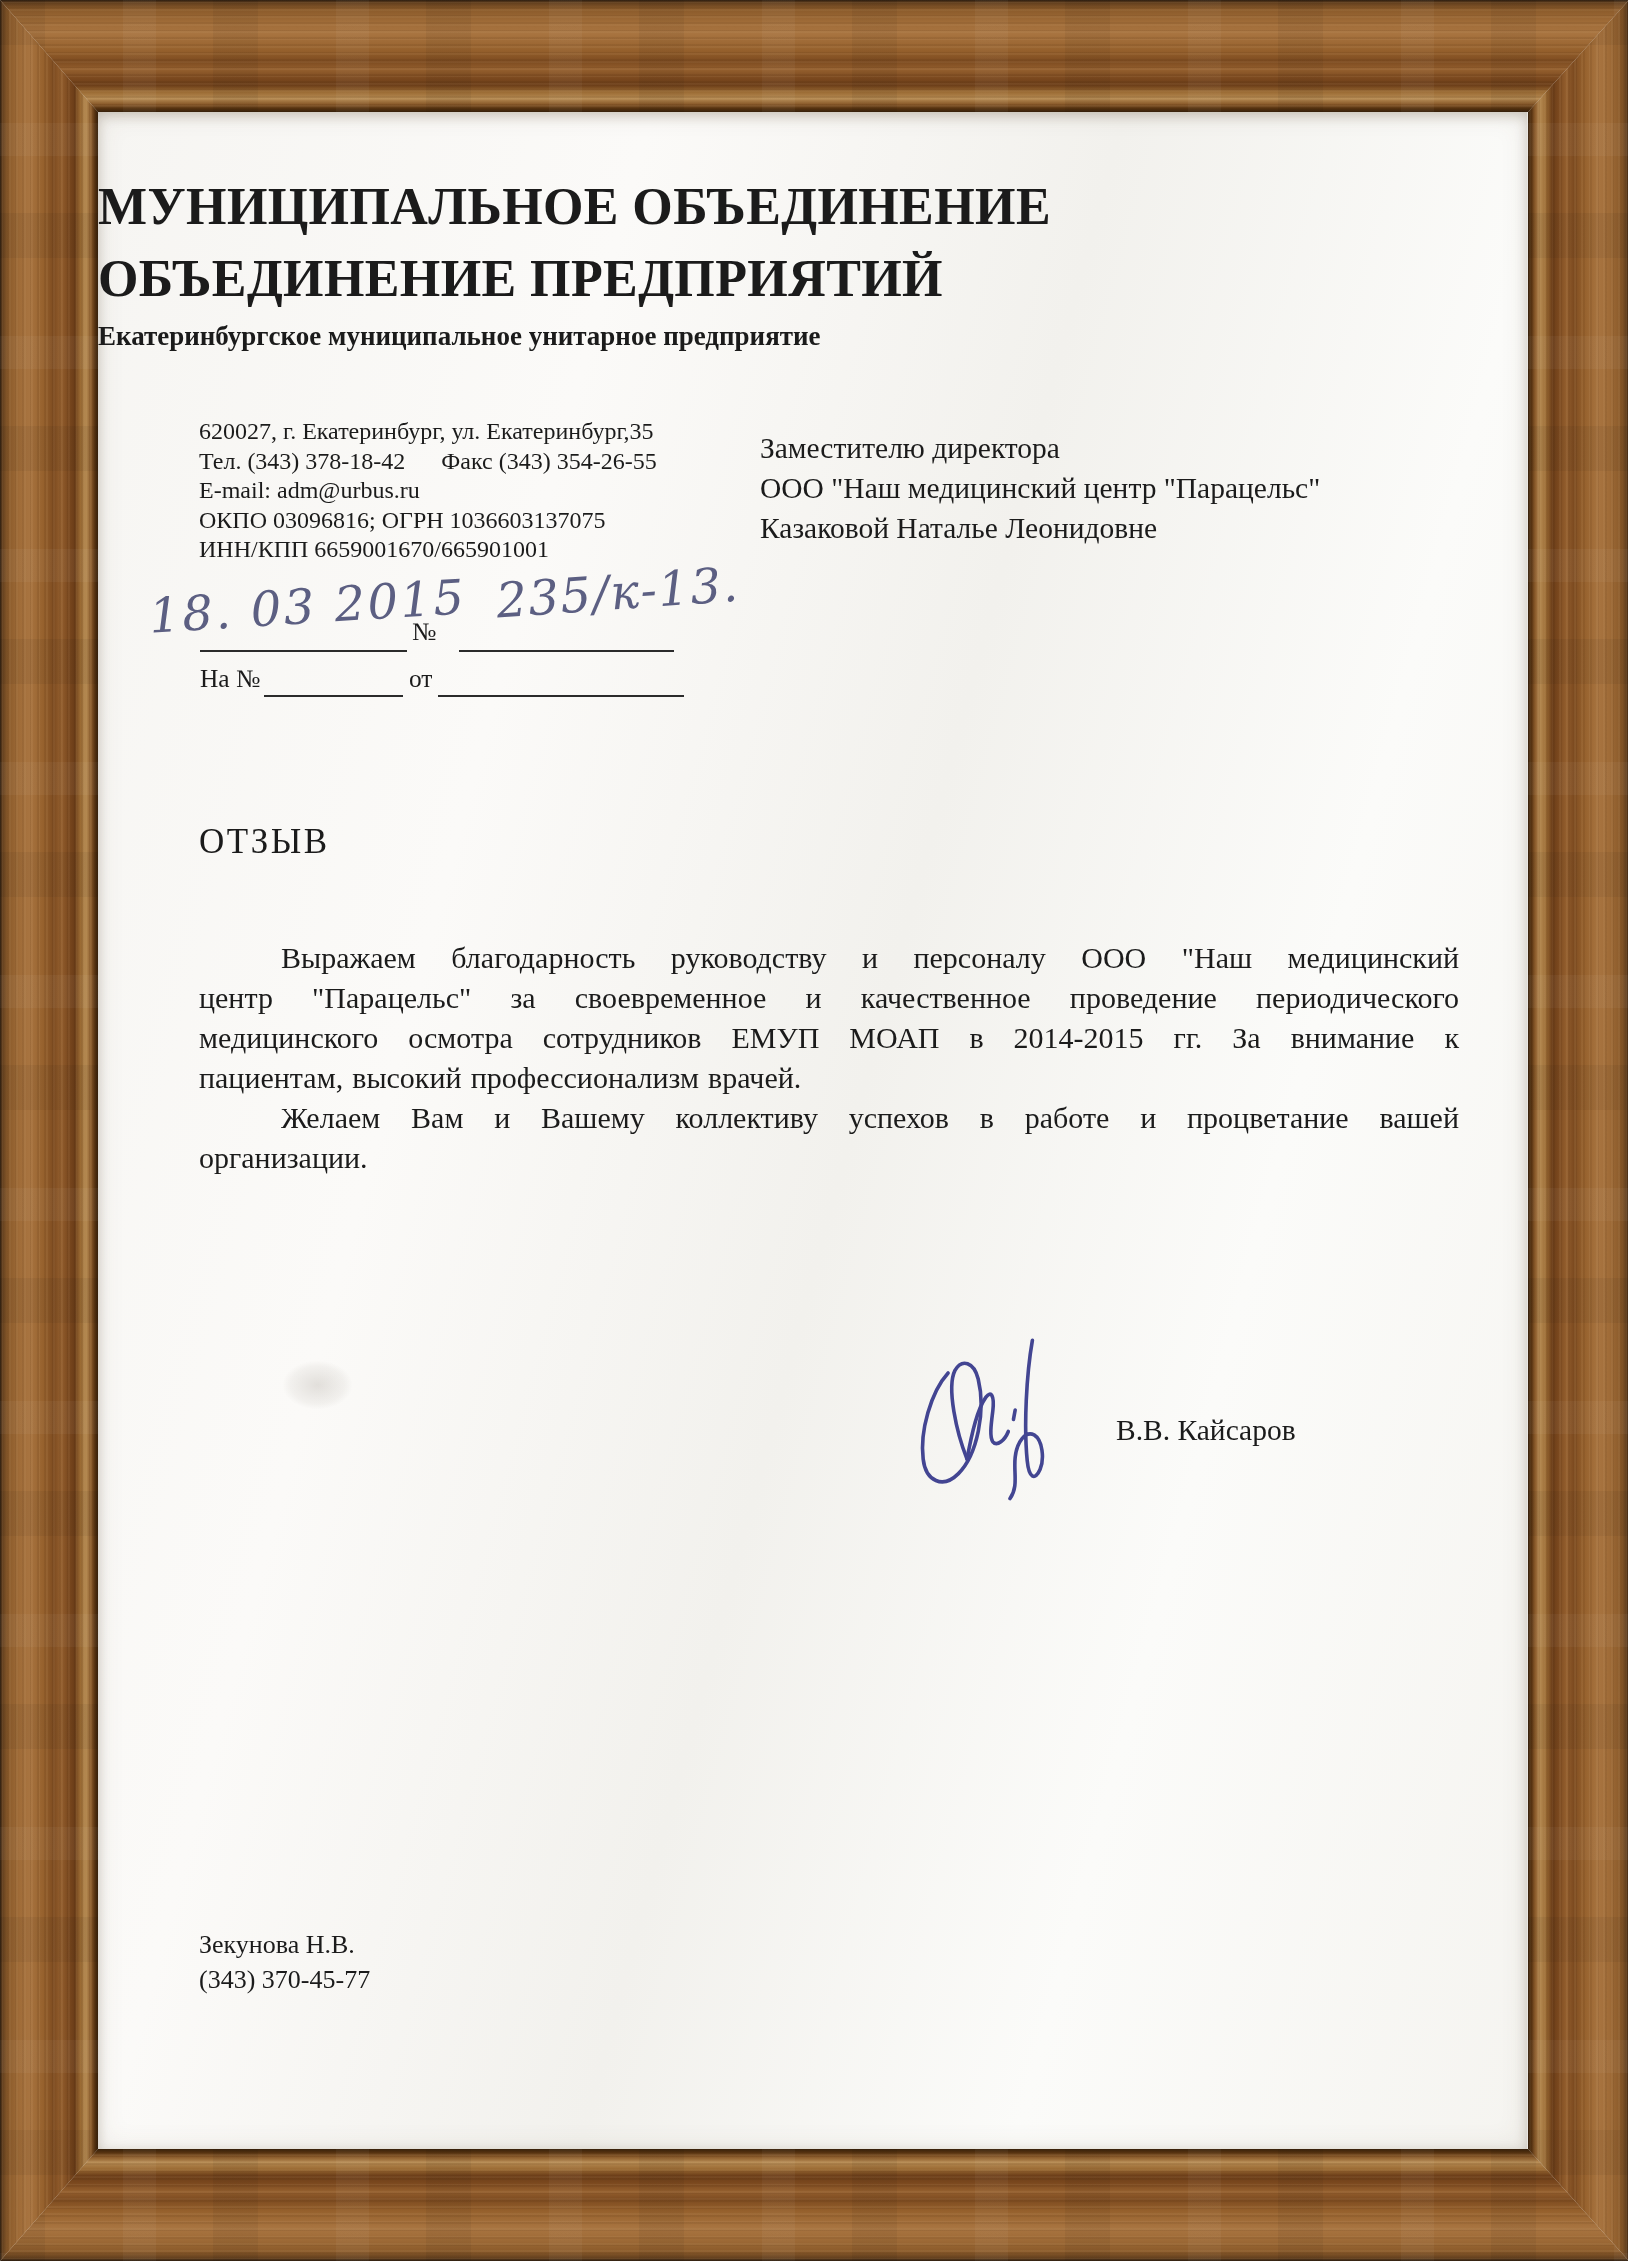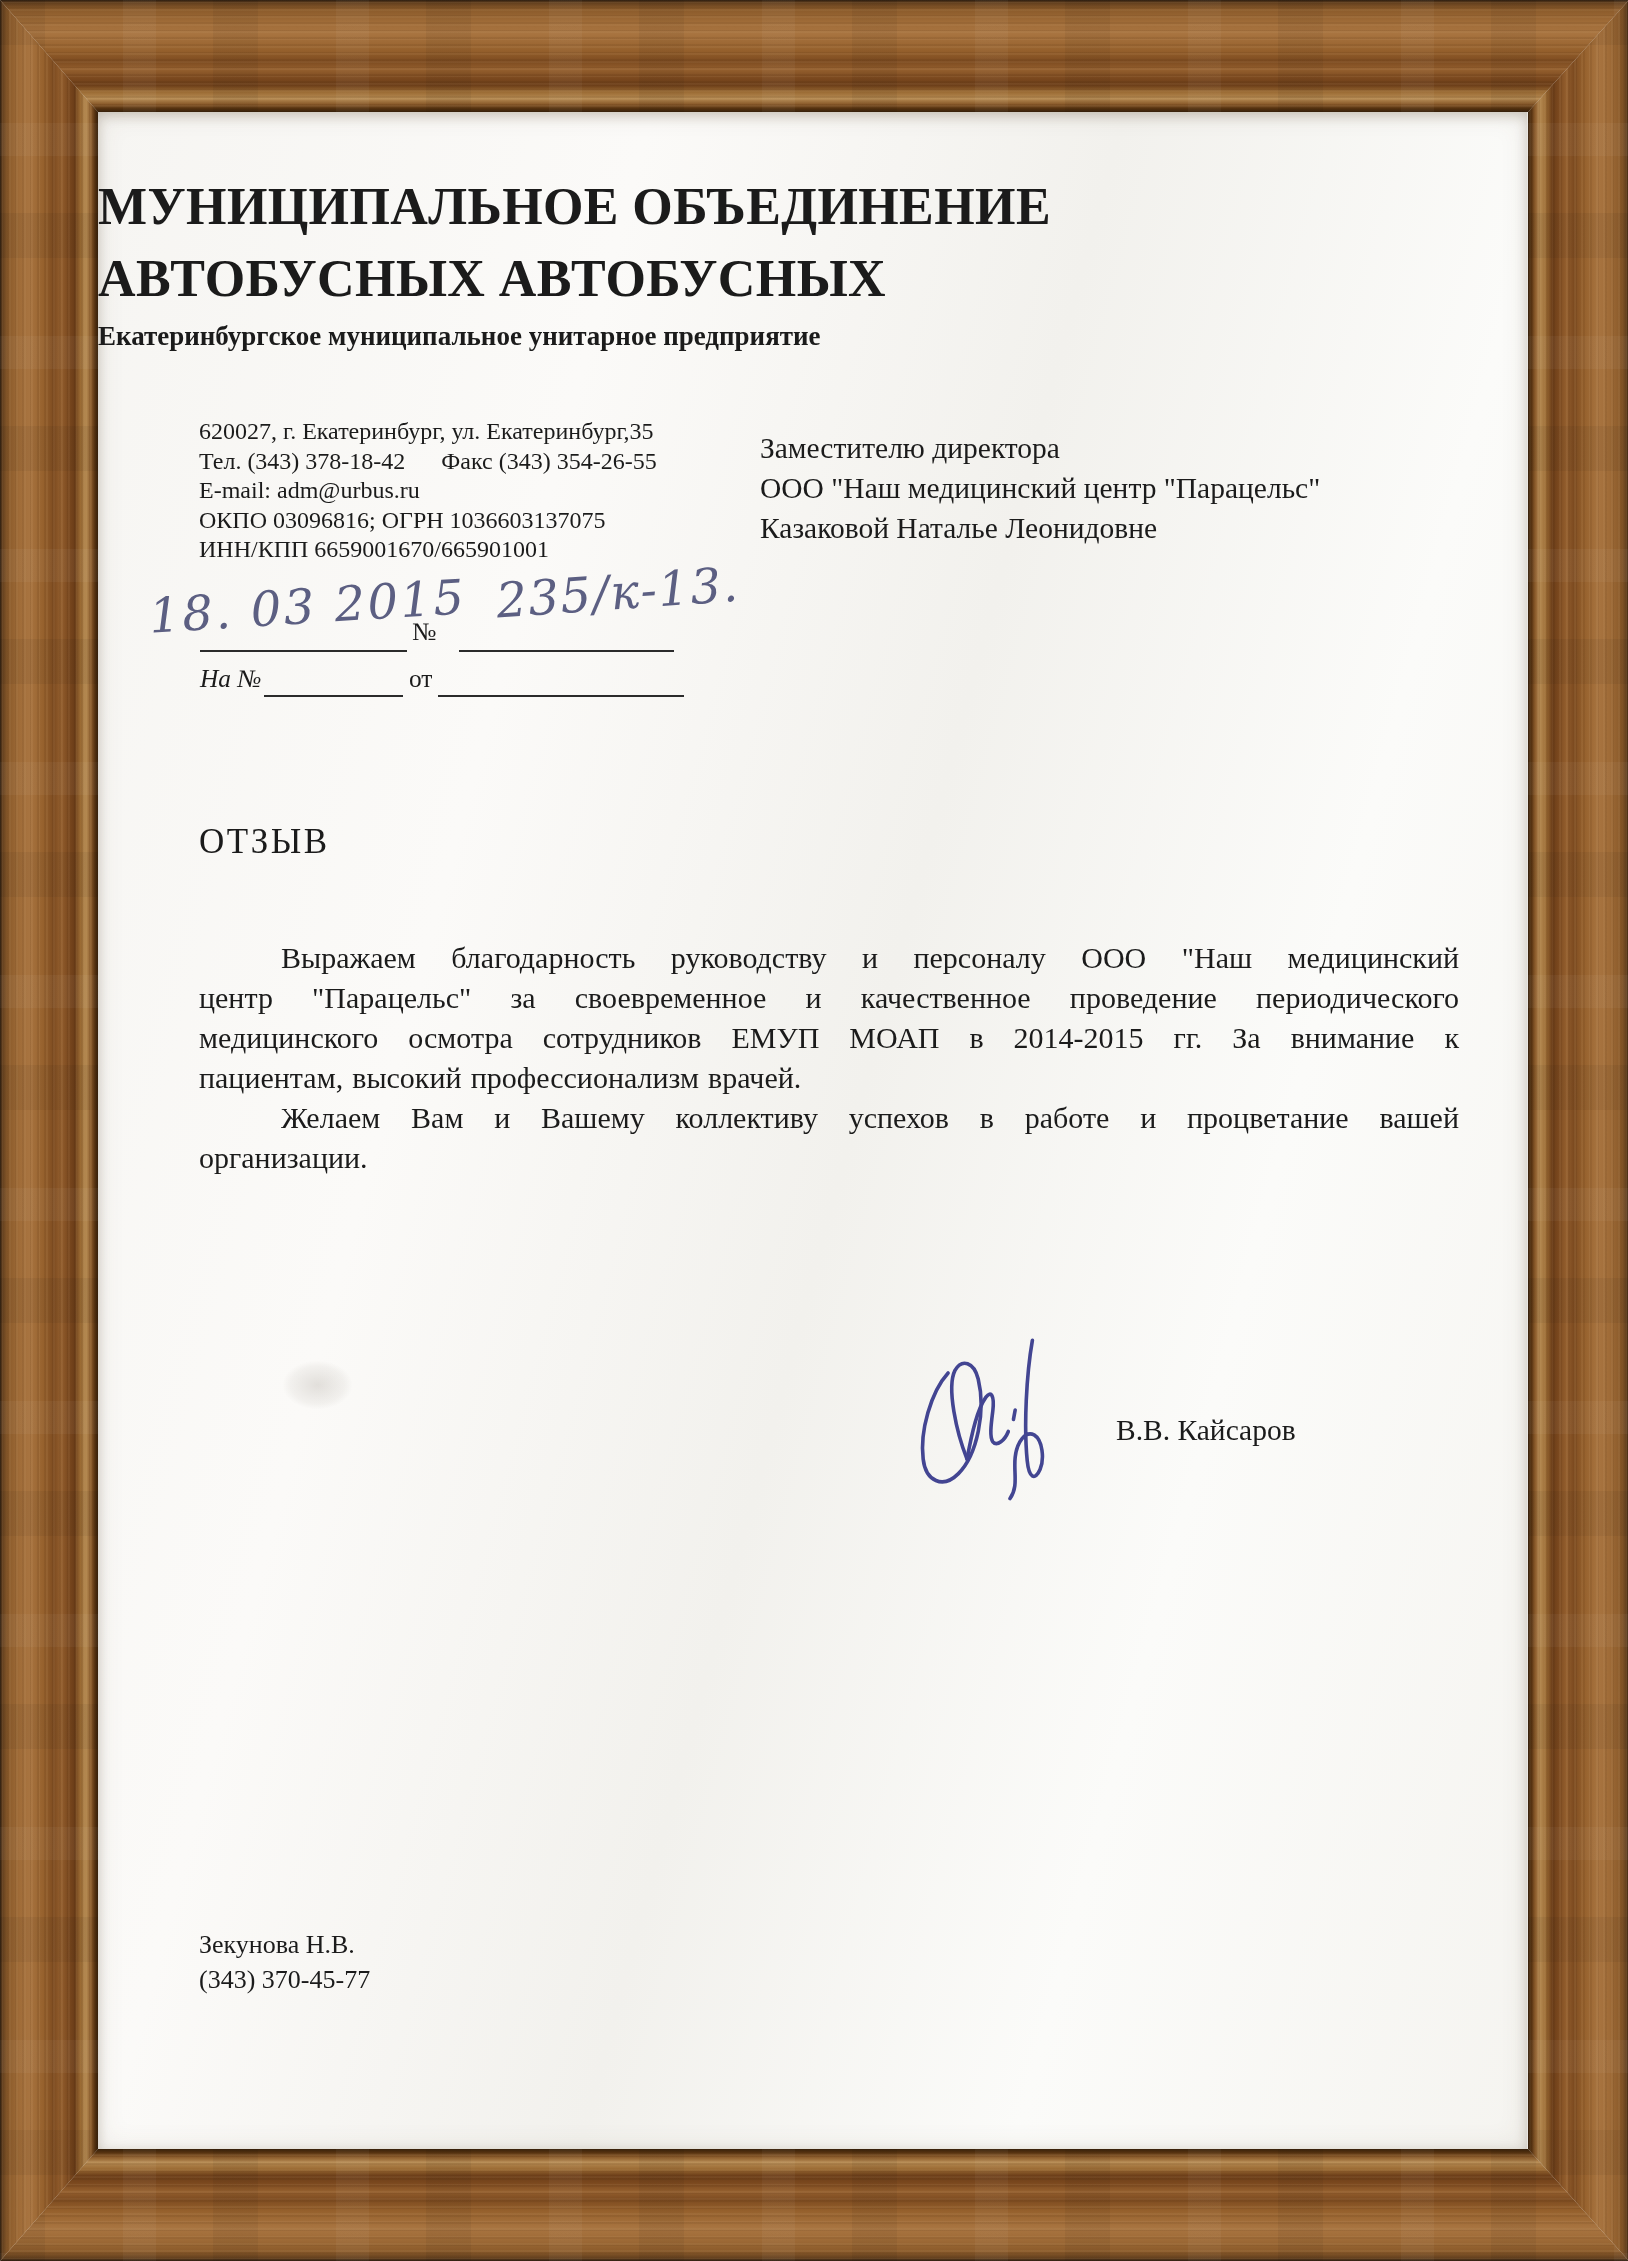--- a/index.html
+++ b/index.html
@@ -53,21 +53,21 @@
   .recipient { position:absolute; left:662px; top:316px; font-size:29.5px; line-height:40px; }
 
   
   .rule { position:absolute; height:0; border-bottom:2.5px solid #2b2b2b; }
   .rule-date { left:102px; top:538px; width:207px; }
   .rule-num  { left:361px; top:538px; width:215px; }
   .rule-na   { left:166px; top:583px; width:139px; }
   .rule-ot   { left:340px; top:583px; width:246px; }
   .ref-label { position:absolute; font-size:25.4px; }
   .lbl-no { left:314px; top:505px; }
-  .lbl-na { left:102px; top:552px;font-style:italic; }
+  .lbl-na { left:102px; top:552px; }
   .lbl-ot { left:311px; top:552px; }
 
   .hw { position:absolute; font-family:"DejaVu Serif",serif; font-style:italic; color:#5c5f82; white-space:nowrap; }
   .hw-date { left:51px; top:466px; font-size:48px; letter-spacing:2.5px; transform:rotate(-3.5deg); }
   .hw-num  { left:398px; top:452px; font-size:48px; letter-spacing:1.6px; transform:rotate(-4deg); }
 
   
   .heading { position:absolute; left:101px; width:1260px; top:710px; font-size:35px; letter-spacing:2.5px; }
   .bodytext { position:absolute; left:101px; top:826px; width:1260px; font-size:30px; line-height:40px; word-spacing:1.6px; }
   .bodyline { text-align:justify; text-align-last:justify; }
@@ -91,21 +91,21 @@
 
   <div class="frame-strip frame-top"></div>
   <div class="frame-strip frame-bottom"></div>
   <div class="frame-strip frame-left"></div>
   <div class="frame-strip frame-right"></div>
 
   <div class="paper">
 
     <div class="letterhead">
       <div class="lh-title">МУНИЦИПАЛЬНОЕ ОБЪЕДИНЕНИЕ</div>
-      <div class="lh-title">АВТОБУСНЫХ АВТОБУСНЫХ</div>
+      <div class="lh-title">ОБЪЕДИНЕНИЕ ПРЕДПРИЯТИЙ</div>
       <div class="lh-sub">Екатеринбургское муниципальное унитарное предприятие</div>
     </div>
 
     <div class="address">
       <div>620027, г. Екатеринбург, ул. Екатеринбург,35</div>
       <div>
         <span>Тел. (343) 378-18-42</span><span class="fax">Факс (343) 354-26-55</span>
       </div>
       <div>E-mail: adm@urbus.ru</div>
       <div>ОКПО 03096816; ОГРН 1036603137075</div>

